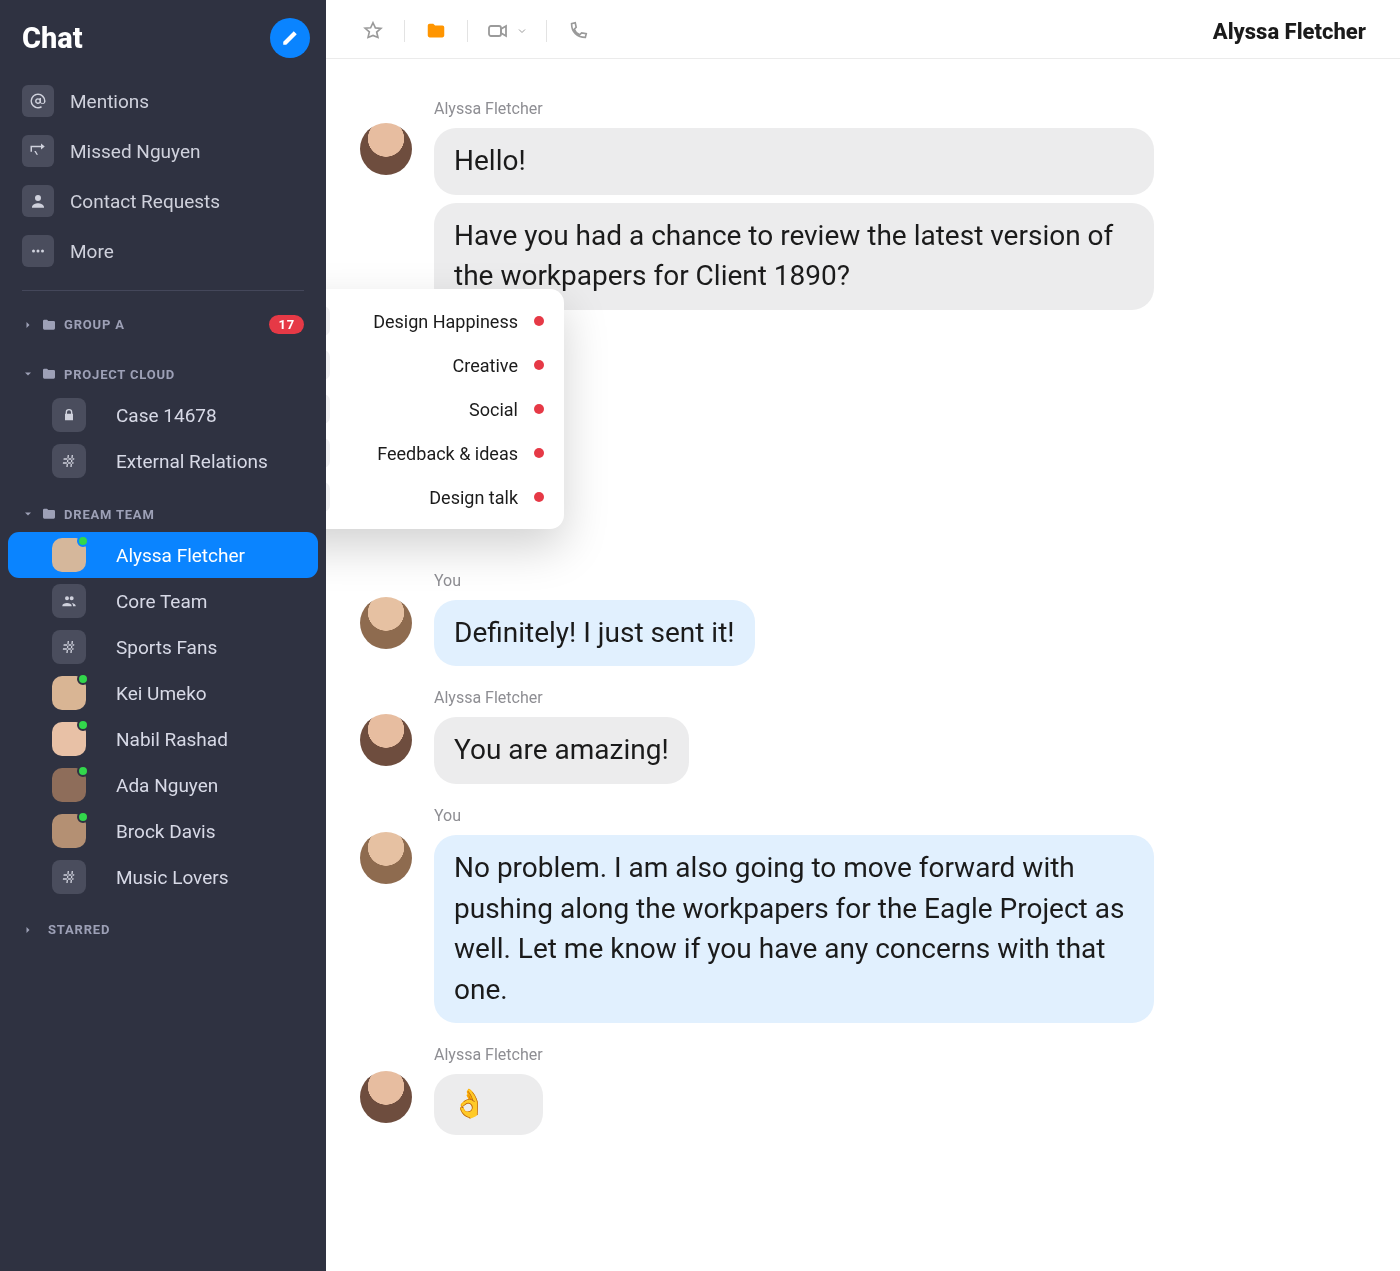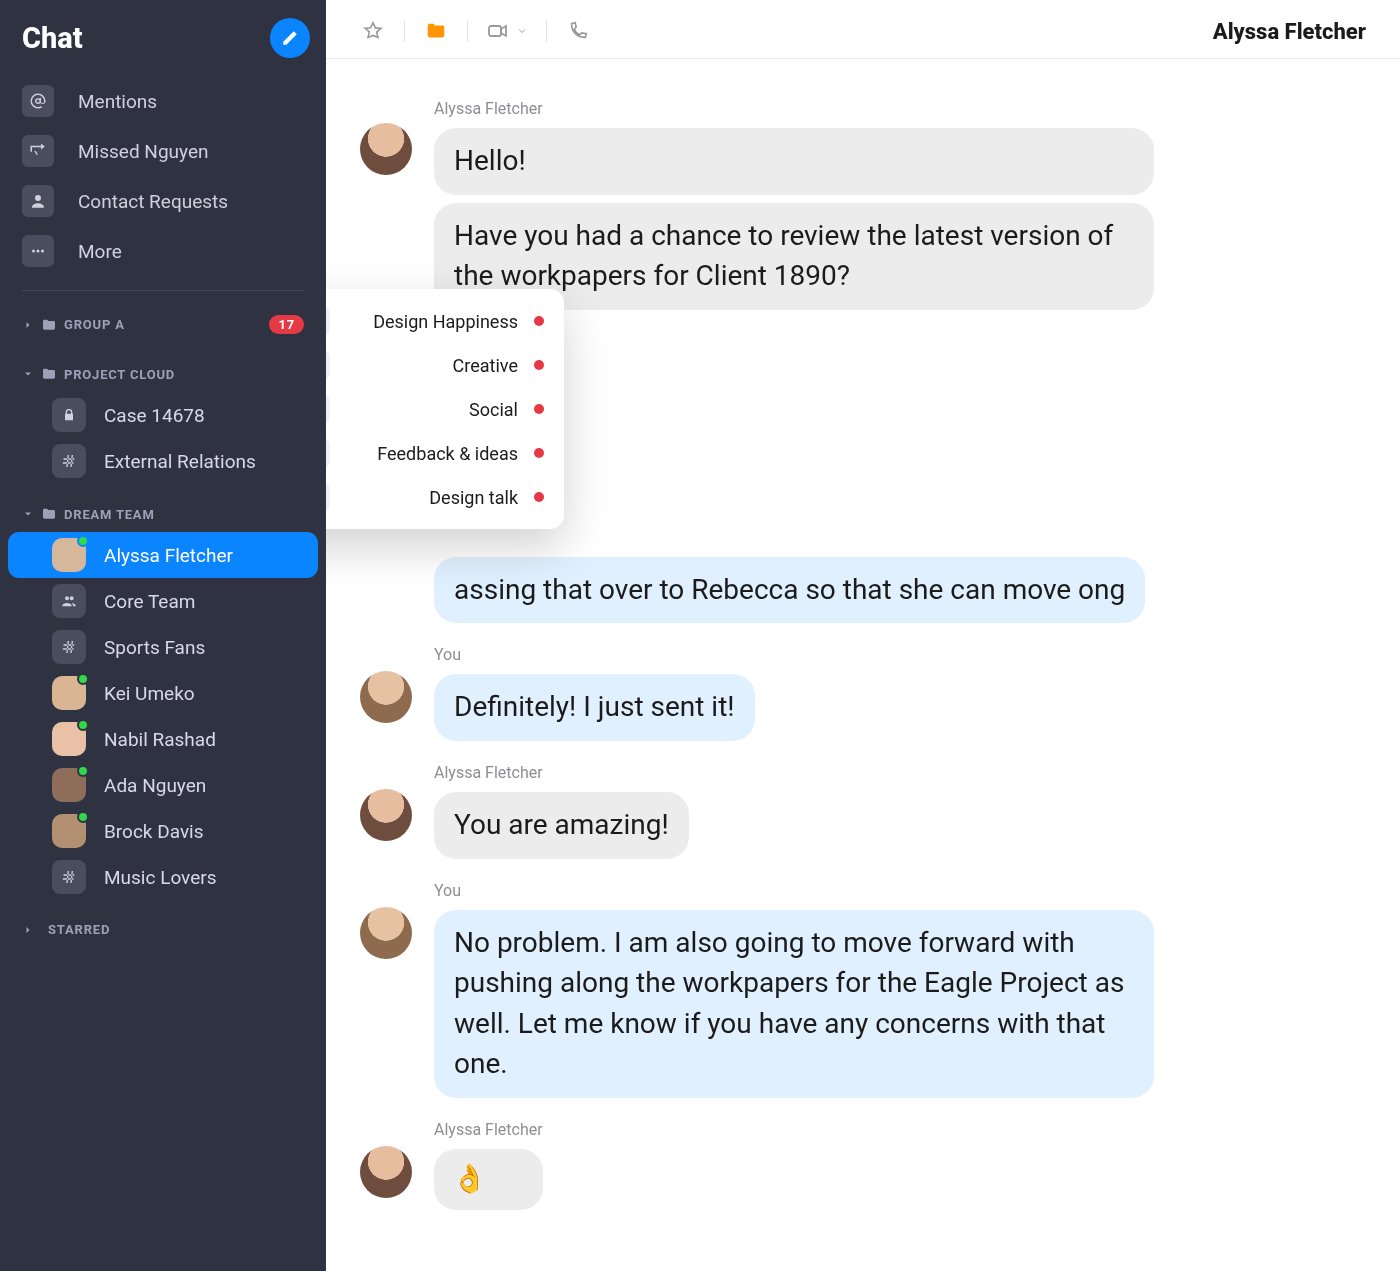--- a/index.html
+++ b/index.html
@@ -38,21 +38,21 @@
     border-radius: 50%;
     background: #0a84ff;
     display: flex; align-items: center; justify-content: center;
     cursor: pointer;
   }
   .compose-btn svg { width: 18px; height: 18px; fill: #fff; }
 
   .nav-item {
     display: flex;
     align-items: center;
-    gap: 24px;
+    gap: 16px;
     padding: 9px 22px;
     font-size: 19px;
     cursor: pointer;
   }
   .nav-icon {
     width: 32px; height: 32px;
     border-radius: 6px;
     background: #4a4d5d;
     display: flex; align-items: center; justify-content: center;
     color: #cfd1dc;
@@ -87,21 +87,21 @@
     font-size: 13px;
     font-weight: 700;
     padding: 2px 9px;
     border-radius: 10px;
   }
   .section-header.no-folder { gap: 14px; }
 
   .channel-item {
     display: flex;
     align-items: center;
-    gap: 18px;
+    gap: 30px;
     padding: 6px 22px 6px 52px;
     font-size: 19px;
     color: #d7d9e6;
     cursor: pointer;
     position: relative;
   }
   .channel-item .ch-icon {
     width: 34px; height: 34px;
     border-radius: 8px;
     background: #4a4d5d;
@@ -448,21 +448,20 @@
         <div class="bubble grey">Hello!</div>
         <div class="bubble grey">Have you had a chance to review the latest version of the workpapers for Client 1890?</div>
       </div>
     </div>
 
     <div class="msg" style="margin-top:40px;">
       <div class="avatar-lg av-you"></div>
       <div class="col">
         <div class="sender">You</div>
         <div style="height:170px;"></div>
-        <div class="bubble blue" style="align-self:flex-start;">assing that over to Rebecca so that she can move ong</div>
       </div>
     </div>
 
     <div class="msg">
       <div class="avatar-lg av-you"></div>
       <div class="col">
         <div class="sender">You</div>
         <div class="bubble blue">Definitely! I just sent it!</div>
       </div>
     </div>

